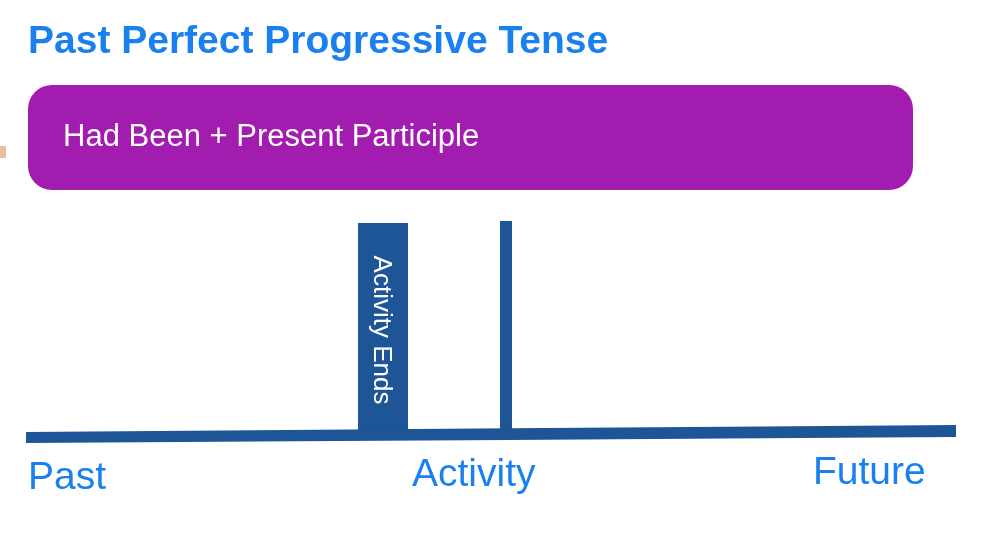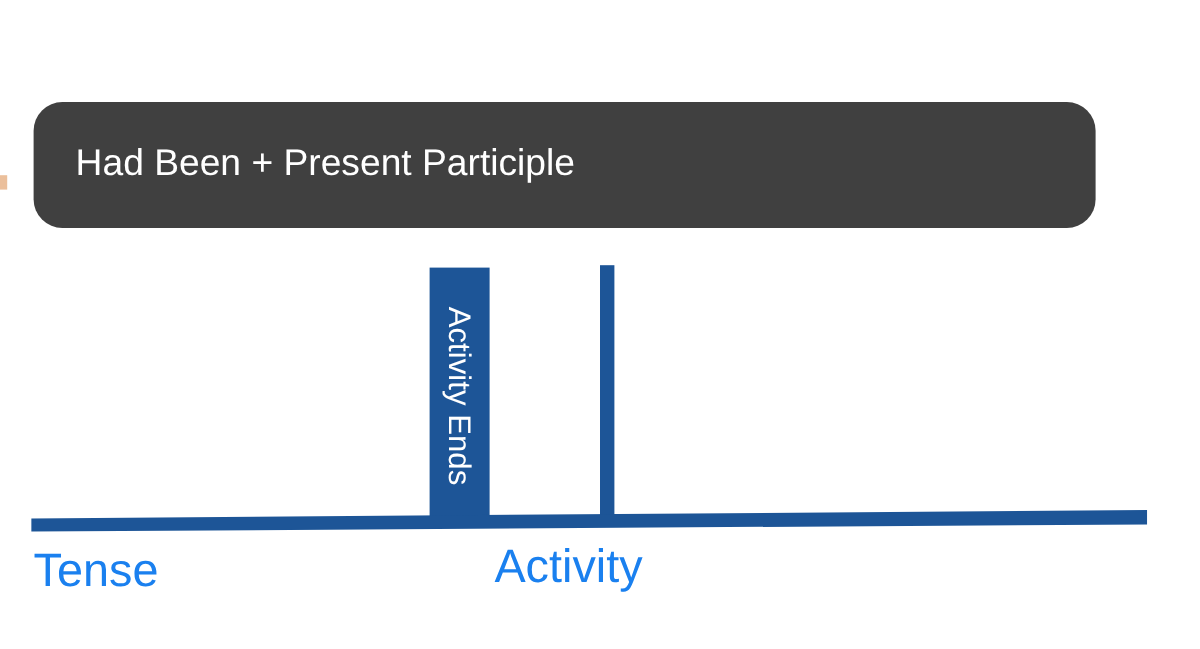--- a/index.html
+++ b/index.html
@@ -31,21 +31,21 @@
     line-height: 1.15;
   }
 
   
   #formula-box {
     position: absolute;
     left: 28px;
     top: 85px;
     width: 885px;
     height: 105px;
-    background: #404040;
+    background: #a21caf;
     border-radius: 24px;
     box-sizing: border-box;
   }
   #formula-label {
     position: absolute;
     left: 35px;
     top: 32px;
     font-size: 31px;
     color: #ffffff;
     white-space: nowrap;
@@ -140,20 +140,21 @@
   }
   #axis-label-past    { left: 28px;  top: 455px; }
   #axis-label-present { left: 412px; top: 452px; }
   #axis-label-future  { left: 813px; top: 450px; }
 </style>
 </head>
 <body>
 
 <div id="canvas">
 
+  <div id="page-title">Past Perfect Progressive Tense</div>
 
   <div id="formula-box">
     <div id="formula-label">Had Been + Present Participle</div>
   </div>
 
   <div id="artifact-speck"></div>
 
   <div id="timeline-area">
 
 
@@ -162,17 +163,18 @@
     </div>
 
     <div id="present-tick"></div>
 
     <div id="timeline-baseline">
       <svg width="930" height="20" viewBox="0 0 930 20" aria-hidden="true">
         <polygon points="0,8 930,1 930,13 0,19" fill="#1d5597"></polygon>
       </svg>
     </div>
 
-    <div class="axis-label" id="axis-label-past">Tense</div>
+    <div class="axis-label" id="axis-label-past">Past</div>
     <div class="axis-label" id="axis-label-present">Activity</div>
+    <div class="axis-label" id="axis-label-future">Future</div>
 
   </div>
 </div>
 
 </body></html>

